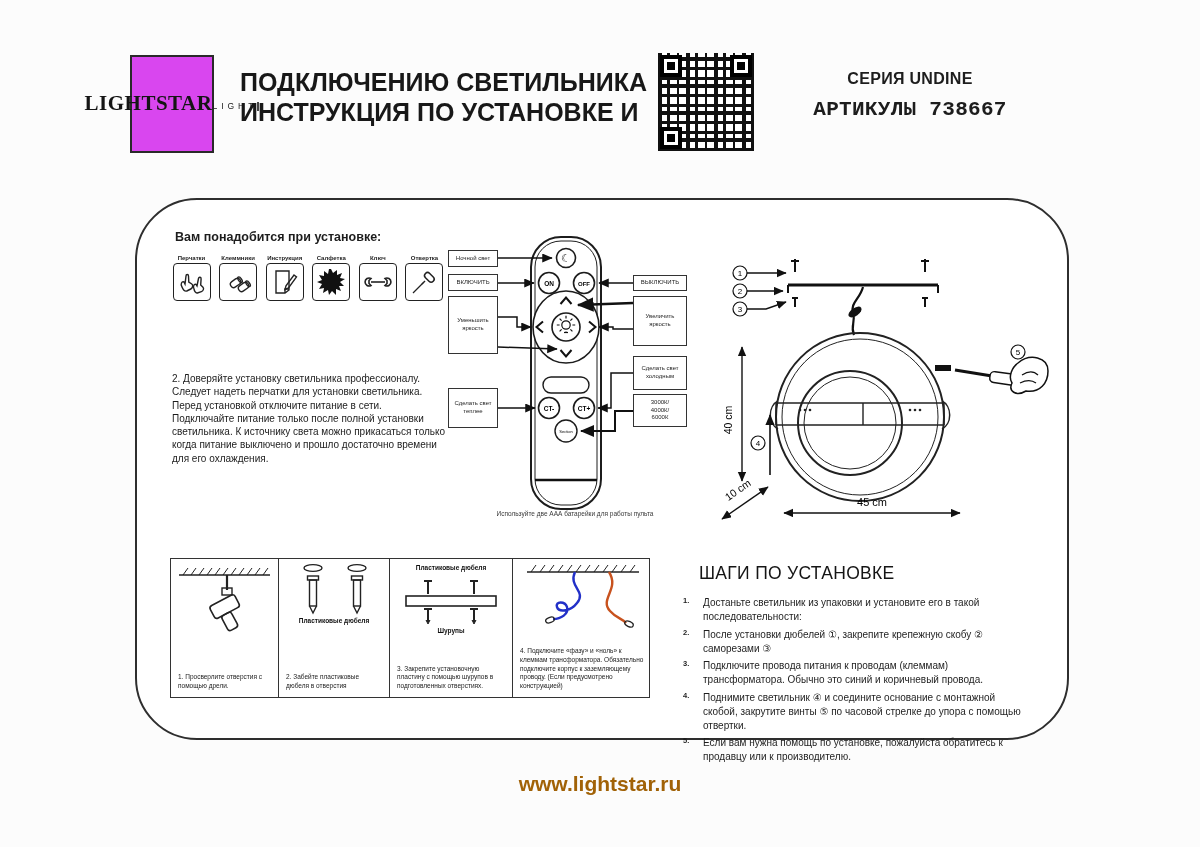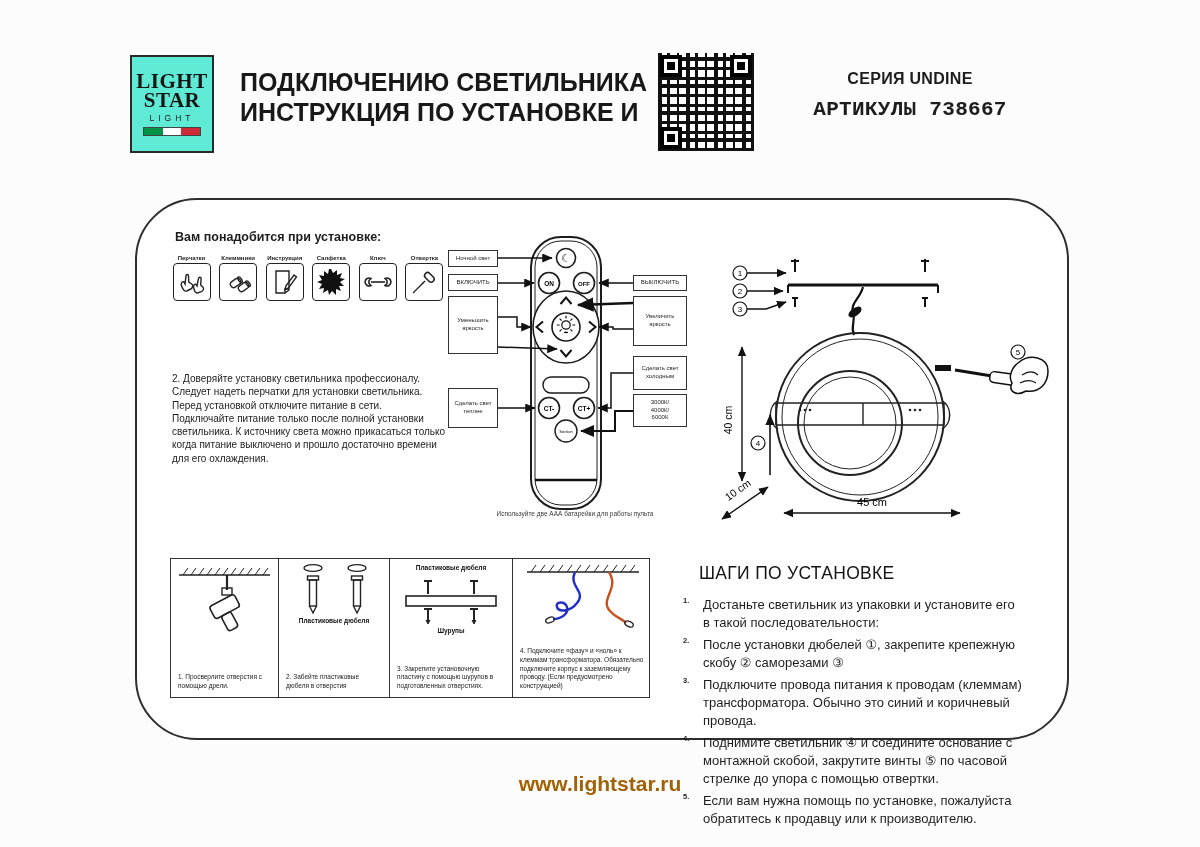--- a/index.html
+++ b/index.html
@@ -1,22 +1,22 @@
 <!DOCTYPE html>
 <html><head>
 <meta charset="utf-8">
 <style>
   html,body{margin:0;padding:0;background:#fafafa;}
   body{font-family:"Liberation Sans",sans-serif;color:#1d1d1d;}
   #page{position:relative;width:1200px;height:847px;background:#fcfcfc;overflow:hidden;}
   .abs{position:absolute;}
 
   
-  #logo-box{left:130px;top:55px;width:80px;height:94px;border:2px solid #2a2a2a;background:#5eead4;
-            display:flex;flex-direction:column;align-items:center;justify-content:center;}
+  #logo-box{left:130px;top:55px;width:80px;height:94px;border:2px solid #2a2a2a;background:#d946ef;
+            display:flex;flex-direction:row;align-items:center;justify-content:center;}
   .logo-word{font-family:"Liberation Serif",serif;font-weight:bold;font-size:21px;line-height:.92;letter-spacing:.5px;color:#151515;}
   .logo-group{font-size:8.5px;letter-spacing:4px;margin-top:3px;color:#222;}
   .logo-flag{width:56px;height:7px;margin-top:4px;border:1px solid #444;display:flex;}
   .logo-flag span{flex:1;}
   #doc-title{left:240px;top:68px;width:420px;font-size:25px;font-weight:bold;line-height:1.18;color:#181818;}
   #qr{left:658px;top:53px;width:96px;height:98px;background:
       repeating-linear-gradient(90deg,#111 0 4px,transparent 4px 9px,#111 9px 12px,transparent 12px 19px,#111 19px 21px,transparent 21px 28px),
       repeating-linear-gradient(0deg,#111 0 3px,transparent 3px 9px,#111 9px 13px,transparent 13px 17px,#111 17px 20px,transparent 20px 27px);
       background-color:#fff;}
   .finder{position:absolute;width:22px;height:22px;border:4px solid #000;background:#fff;box-sizing:border-box;}
@@ -46,21 +46,21 @@
   .strip-cell{position:relative;display:flex;flex-direction:column;box-sizing:border-box;border-right:1.5px solid #333;}
   .strip-cell:last-child{border-right:none;}
   .cell-caption{margin-top:auto;font-size:6.5px;line-height:1.35;padding:2px 6px 6px 7px;color:#222;}
   .cell-label{font-size:6.5px;font-weight:bold;text-align:center;color:#111;}
 
   
   #steps-heading{left:683px;top:563px;font-size:17.5px;letter-spacing:.3px;color:#151515;margin-left:16px;}
   #steps-list{left:683px;top:596px;width:340px;}
   .step-row{display:flex;margin-bottom:3.5px;}
   .step-num{width:20px;flex:0 0 20px;font-size:7.5px;font-weight:bold;}
-  .step-text{font-size:13px;line-height:1.4;color:#1e1e1e;}
+  .step-text{font-size:10px;line-height:1.4;color:#1e1e1e;}
 
   #footer-url{left:0;top:772px;width:1200px;text-align:center;font-size:21px;font-weight:bold;color:#a16207;}
 
   svg{display:block;}
   svg text{font-family:"Liberation Sans",sans-serif;}
 </style>
 </head>
 <body>
 
 <div id="page">

